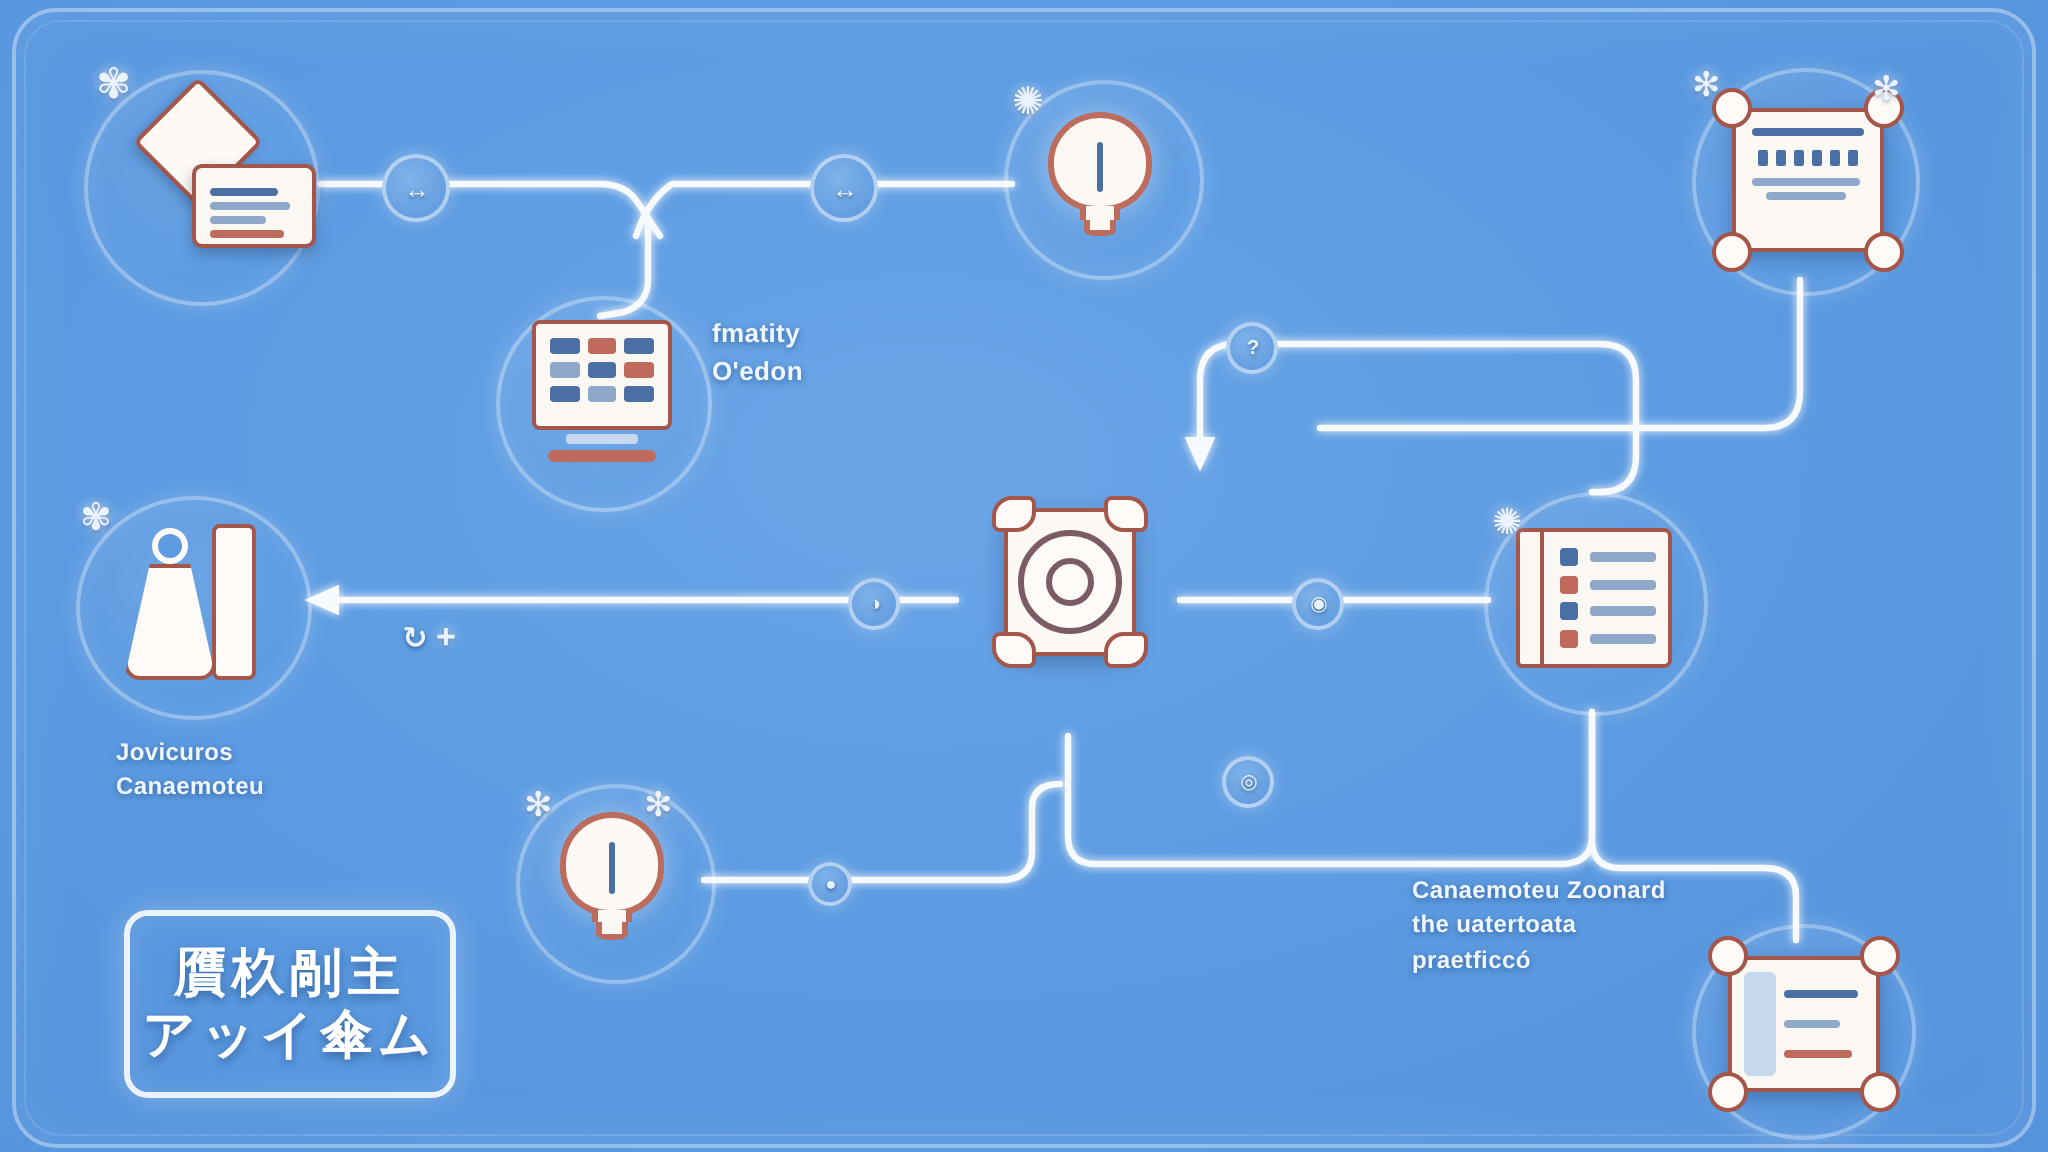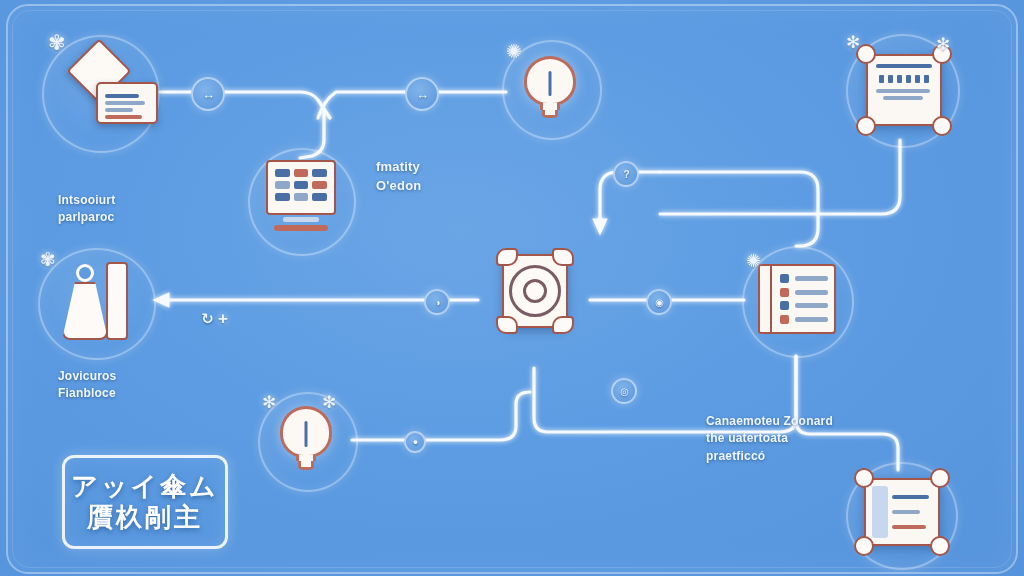--- a/index.html
+++ b/index.html
@@ -409,31 +409,29 @@
 
   <div class="chip sm" style="left:611px;top:378px;">◎</div>
 
   <div class="chip xs" style="left:404px;top:431px;">●</div>
 
   <div class="chip xs" style="left:198px;top:310px;border:none;background:none;box-shadow:none;font-size:15px;">↻</div>
   <div class="spark" style="left:218px;top:310px;font-size:17px;font-weight:bold;">+</div>
 
 
 
-  <div class="cap" style="left:376px;top:158px;width:120px;font-size:13px;">fmatity
+  <div class="cap" style="left:356px;top:158px;width:120px;font-size:13px;">fmatity
 O'edon</div>
 
-  <div class="cap" style="left:58px;top:192px;width:140px;">Intsooiurt
-parlparoc</div>
 
   <div class="cap" style="left:58px;top:368px;width:140px;">Jovicuros
-Fianbloce</div>
-
-  <div class="cap" style="left:706px;top:413px;width:180px;">Canaemoteu Zoonard
+Canaemoteu</div>
+
+  <div class="cap" style="left:706px;top:437px;width:180px;">Canaemoteu Zoonard
 the uatertoata
 praetficcó</div>
 
   <div class="badge">
+    <span>贋杦剮主</span>
     <span>アッイ傘ム</span>
-    <span>贋杦剮主</span>
   </div>
 
 </div>
 
 </body></html>

